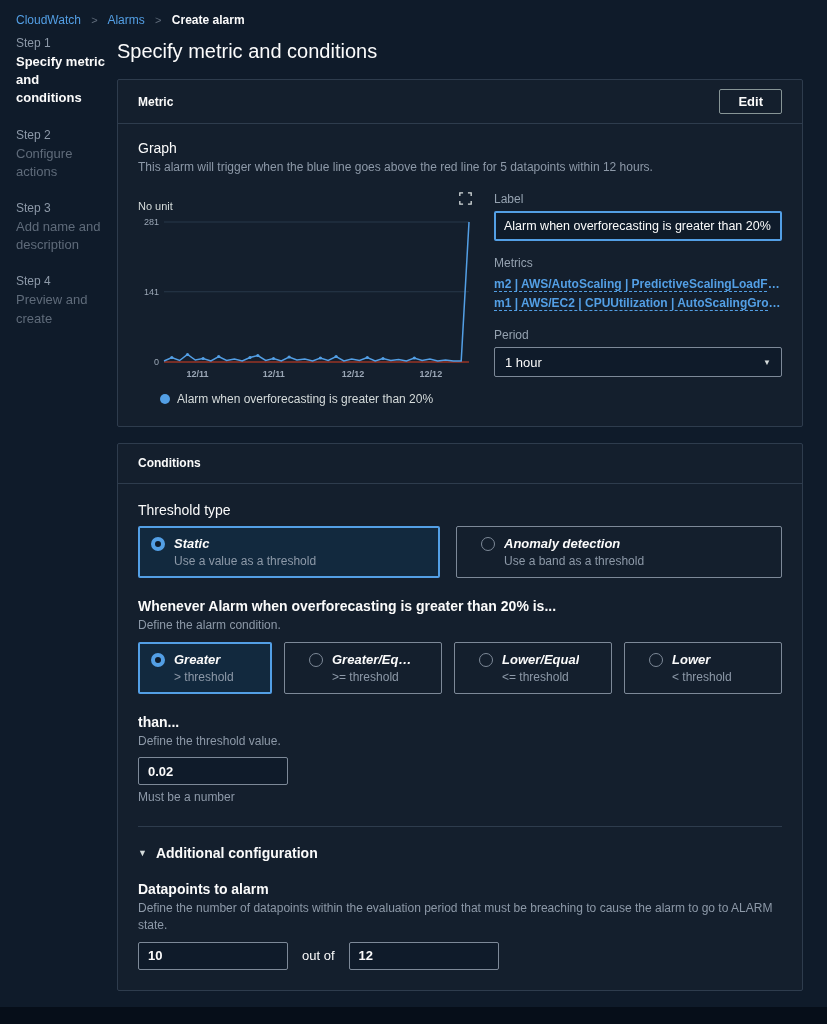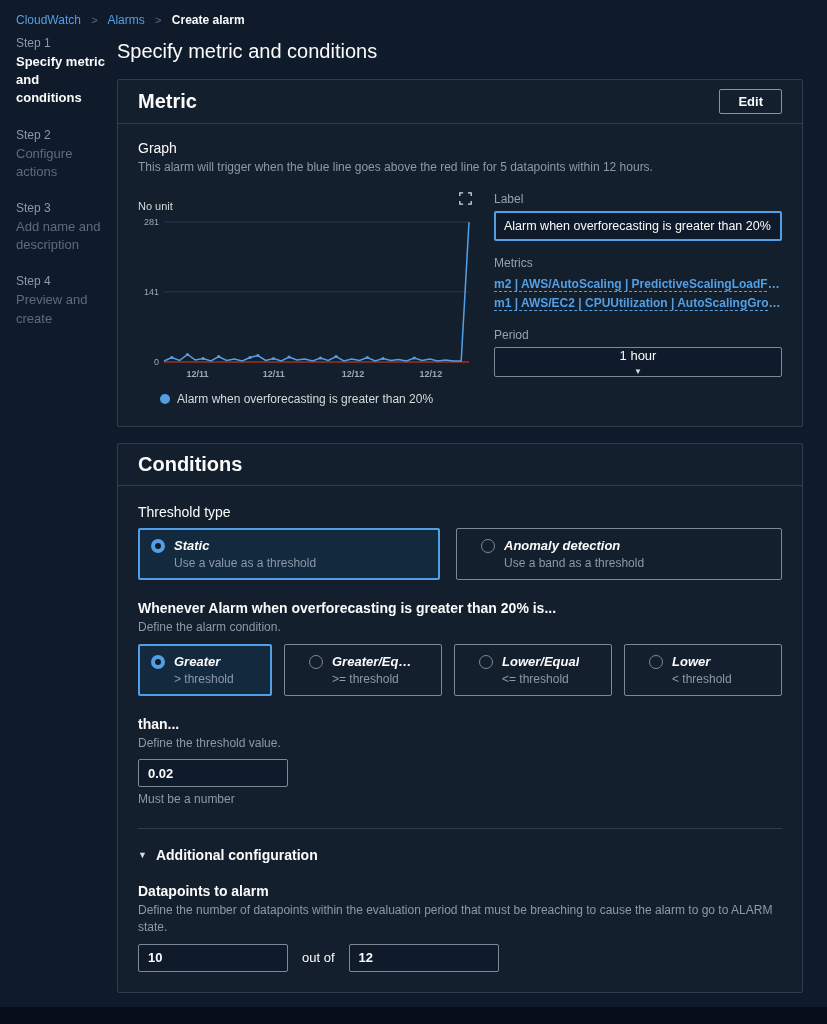--- a/index.html
+++ b/index.html
@@ -24,21 +24,21 @@
   .step .num { font-size:12px; color:#8d99a8; margin-bottom:3px; }
   .step .label { font-size:13px; color:#5f6b7a; line-height:1.4; }
   .step.active .label { color:#fbfbfb; font-weight:700; }
 
   
   .main { position:absolute; left:117px; top:36px; width:686px; }
   .page-title { font-size:20px; font-weight:500; margin:4px 0 16px; }
 
   .card { background:#141f2d; border:1px solid #2e3c4d; border-radius:2px; margin-bottom:16px; }
   .card-header { padding:9px 20px; border-bottom:1px solid #2e3c4d; display:flex; justify-content:space-between; align-items:center; min-height:40px; }
-  .card-title { font-size:20px; }
+  .card-title { font-size:12px; }
   .btn-secondary { background:transparent; border:1px solid #879596; color:#fbfbfb; font-weight:700; font-size:13px; padding:4px 18px; border-radius:2px; cursor:pointer; font-family:inherit; }
   .card-body { padding:16px 20px 20px; }
 
   .section-label { font-size:14px; color:#fbfbfb; }
   .desc { font-size:12px; color:#8d99a8; margin-top:3px; line-height:1.4; }
 
   
   .graph-row { display:flex; gap:22px; margin-top:16px; }
   .chart-col { width:334px; flex:none; }
   .chart-head { display:flex; justify-content:space-between; align-items:flex-start; margin-bottom:2px; }
@@ -47,21 +47,21 @@
   #chart-svg { display:block; width:334px; height:172px; }
   .legend { display:flex; align-items:center; gap:7px; font-size:12px; color:#d5dbdb; margin-top:6px; padding-left:22px; }
   .legend-dot { width:10px; height:10px; border-radius:50%; background:#539fe5; flex:none; }
 
   .details-col { flex:1; min-width:0; }
   .field { margin-bottom:15px; }
   .field-label { font-size:12px; color:#95a2b0; margin-bottom:5px; }
   .text-input { width:100%; background:#0f1b2a; border:2px solid #539fe5; border-radius:2px; color:#fbfbfb; font-size:12.5px; padding:4px 8px; height:30px; font-family:inherit; outline:none; }
   .math-value { color:#539fe5; font-weight:700; font-size:12.5px; text-decoration:underline; text-decoration-style:dashed; text-underline-offset:3px; }
   .metric-row { color:#539fe5; font-weight:700; font-size:12px; white-space:nowrap; overflow:hidden; text-overflow:ellipsis; text-decoration:underline; text-decoration-style:dashed; text-underline-offset:3px; line-height:1.6; }
-  .select { background:#0f1b2a; border:1px solid #7d8998; border-radius:2px; height:30px; display:flex; align-items:center; justify-content:space-between; padding:0 10px; color:#fbfbfb; font-size:13px; cursor:pointer;flex-direction:column; }
+  .select { background:#0f1b2a; border:1px solid #7d8998; border-radius:2px; height:30px; display:flex; align-items:center; justify-content:space-between; padding:0 10px; color:#fbfbfb; font-size:13px; cursor:pointer; }
   .select .chev { font-size:8px; color:#d5dbdb; }
 
   
   .group { margin-top:20px; }
   .group:first-child { margin-top:2px; }
   .group-label { font-size:14px; font-weight:700; color:#fbfbfb; }
   .group-label.plain { font-weight:400; }
   .tiles { display:flex; margin-top:8px; }
   .tiles-2 { gap:16px; }
   .tiles-4 { gap:12px; }

